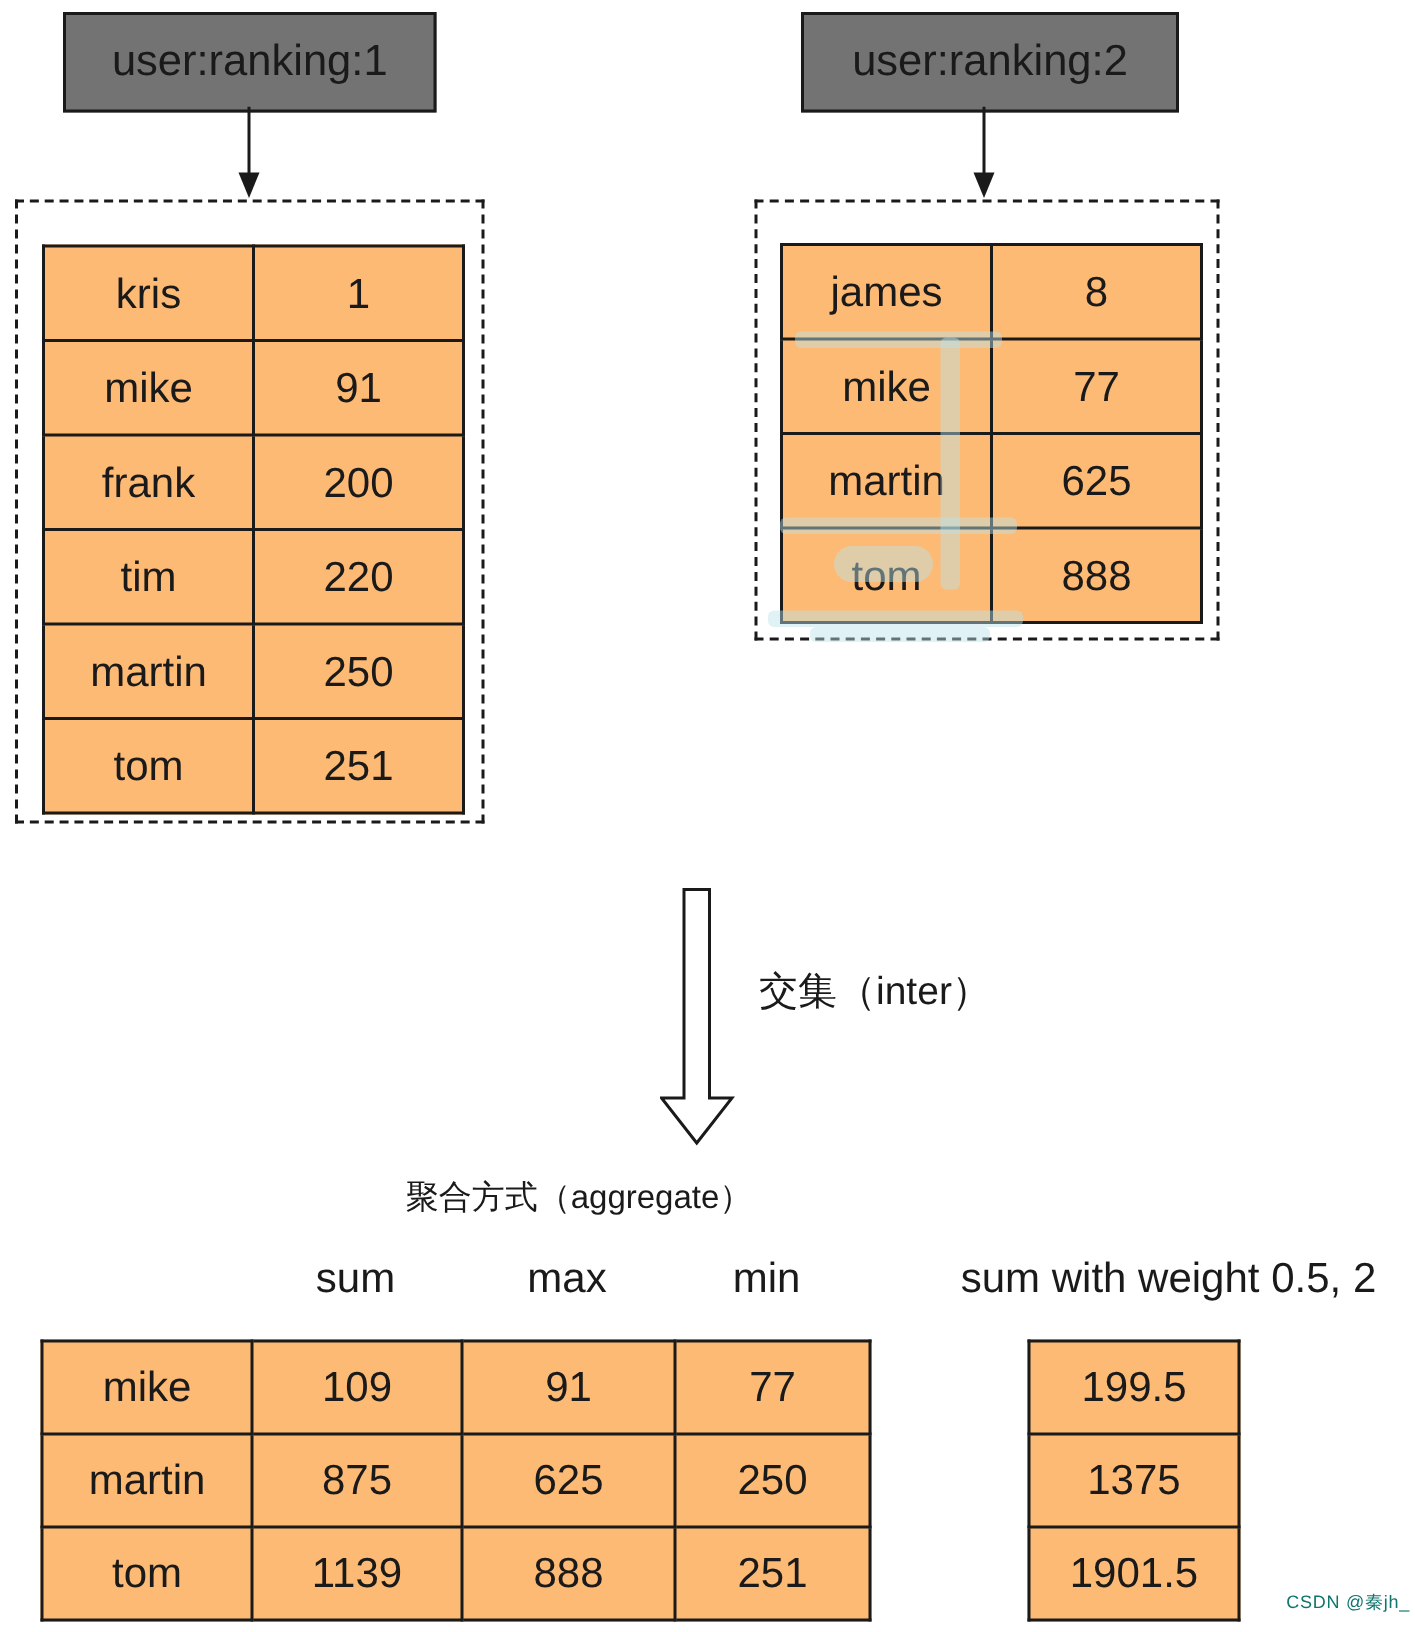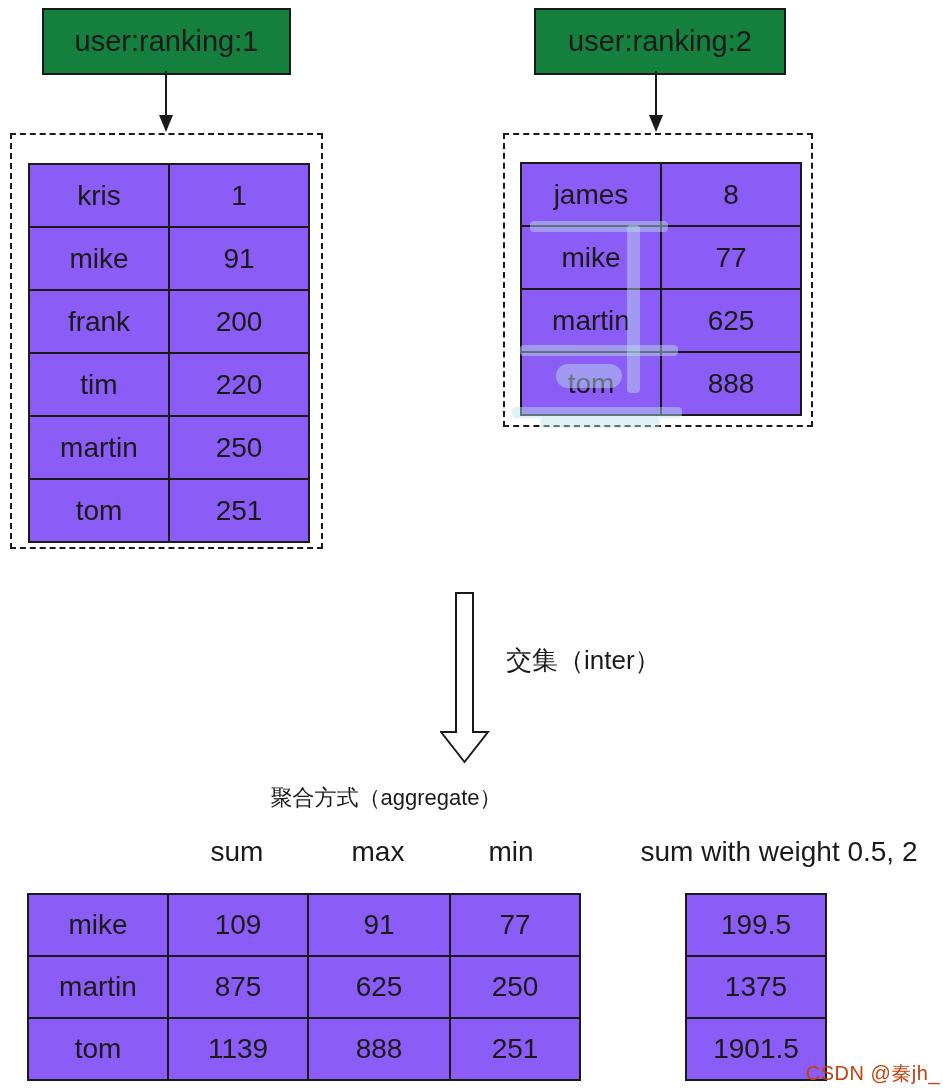--- a/index.html
+++ b/index.html
@@ -8,39 +8,39 @@
     width:943px;height:1088px;
     background:#ffffff;
     font-family:"Liberation Sans", sans-serif;
     color:#1a1a1a;
     overflow:hidden;
   }
   
   .kbox{
     position:absolute;
     border:2px solid #1a1a1a;
-    background:#15803d;
+    background:#737373;
     display:flex;align-items:center;justify-content:center;
     font-size:29px;
   }
   .kbox1{left:42px;top:8px;width:245px;height:63px;}
   .kbox2{left:534px;top:8px;width:248px;height:63px;}
   
   .dashed{
     position:absolute;
     border:2px dashed #1a1a1a;
     background:transparent;
   }
   .dashed1{left:10px;top:133px;width:309px;height:412px;}
   .dashed2{left:503px;top:133px;width:306px;height:290px;}
   
   table.ztable{
     border-collapse:collapse;
     table-layout:fixed;
-    background:#8b5cf6;
+    background:#fdba74;
     font-size:28px;
   }
   table.ztable td{
     border:2px solid #1a1a1a;
     text-align:center;
     vertical-align:middle;
     padding:0;
     overflow:hidden;
   }
   .settable{position:absolute;left:16px;top:28px;}
@@ -67,22 +67,22 @@
   .stamp-v{left:627px;top:225px;width:13px;height:168px;}
   .stamp-h1{left:530px;top:221px;width:138px;height:11px;}
   .stamp-h2{left:520px;top:345px;width:158px;height:11px;}
   .stamp-h3{left:512px;top:407px;width:170px;height:11px;}
   .stamp-b1{left:556px;top:364px;width:66px;height:24px;border-radius:12px;}
   .stamp-b2{left:540px;top:418px;width:120px;height:10px;}
   
   .watermark{
     position:absolute;
     right:3px;top:1060px;
-    font-size:20px;
-    color:#c2410c;
+    font-size:12px;
+    color:#0f766e;
     letter-spacing:0.5px;
   }
 </style>
 </head>
 <body>
 
 <div class="canvas">
 
   <div class="kbox kbox1">
     <span>user:ranking:1</span>

